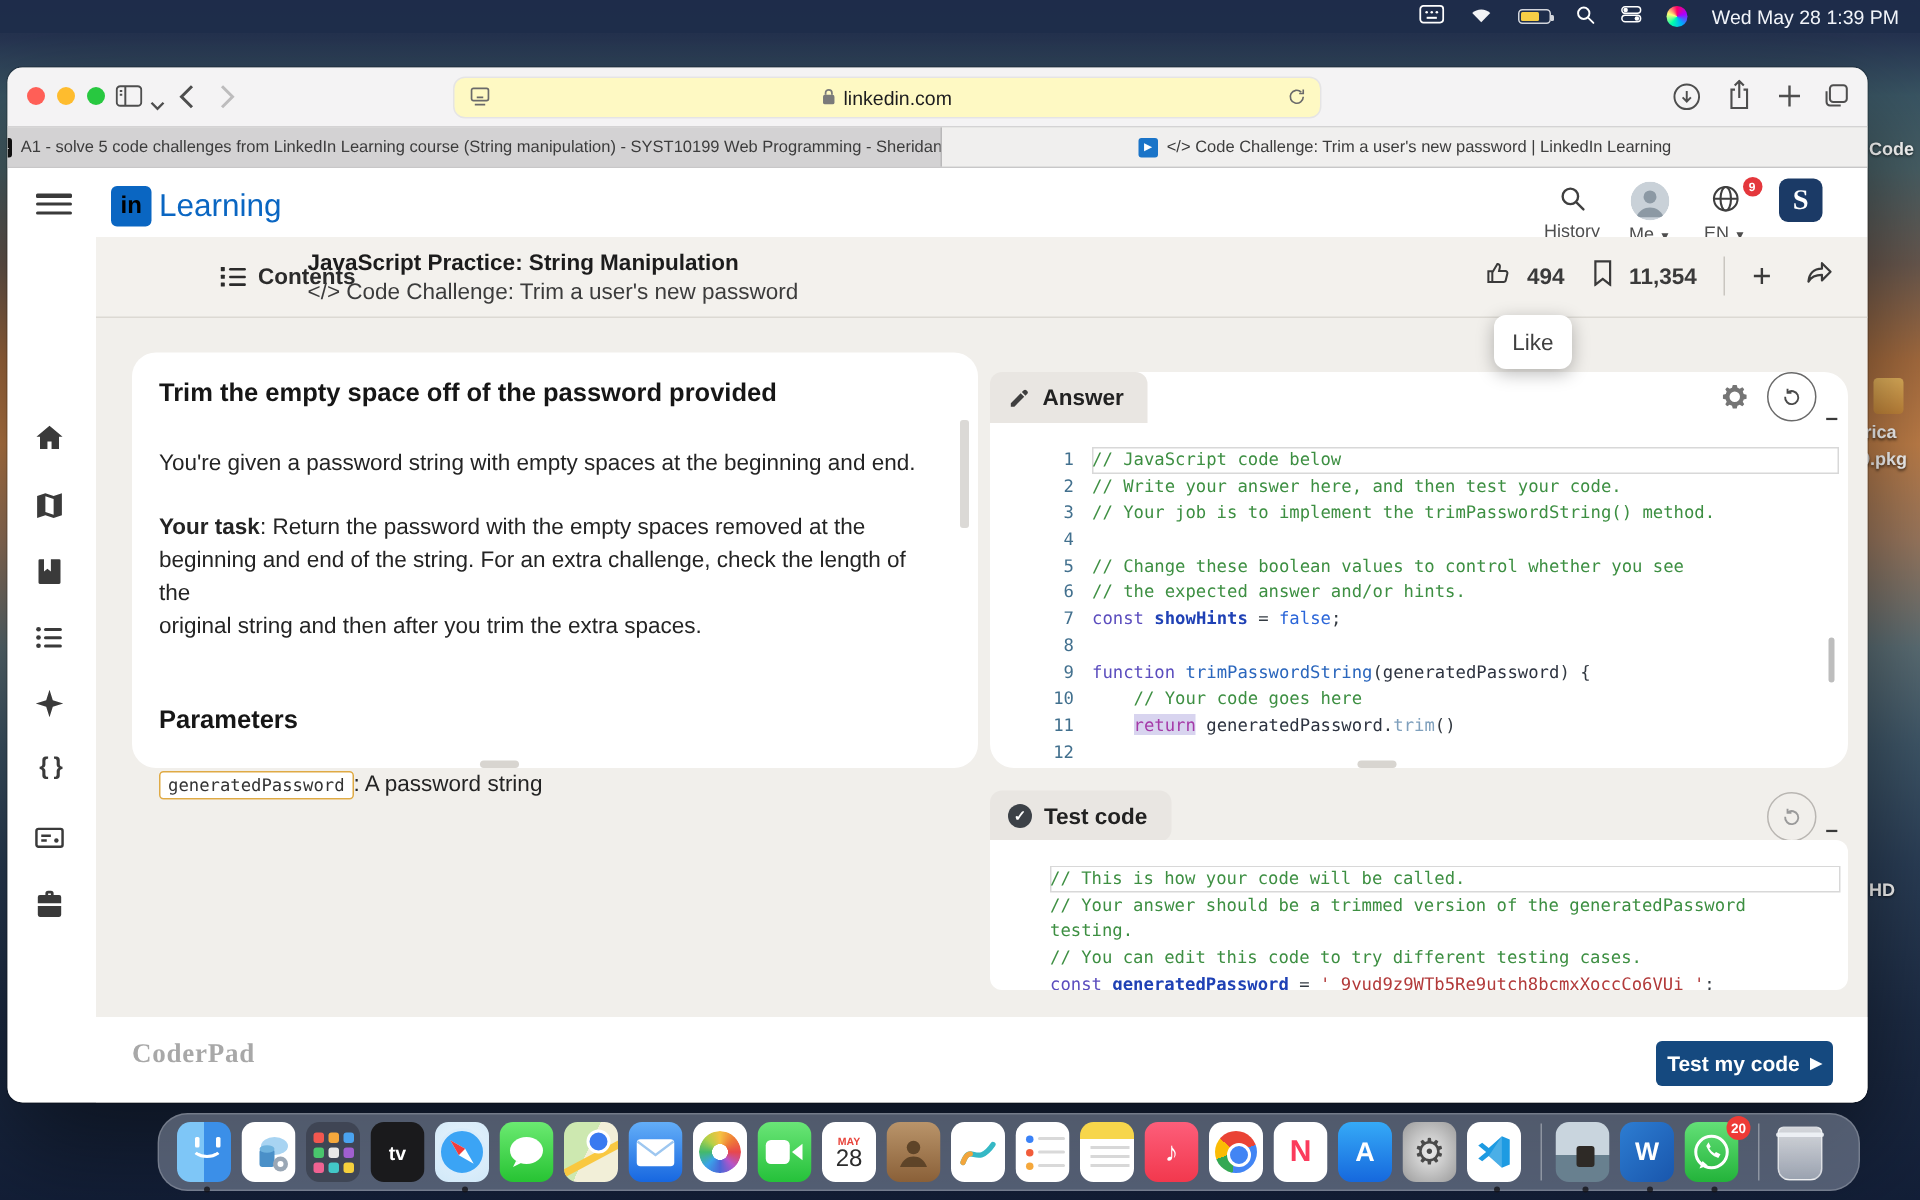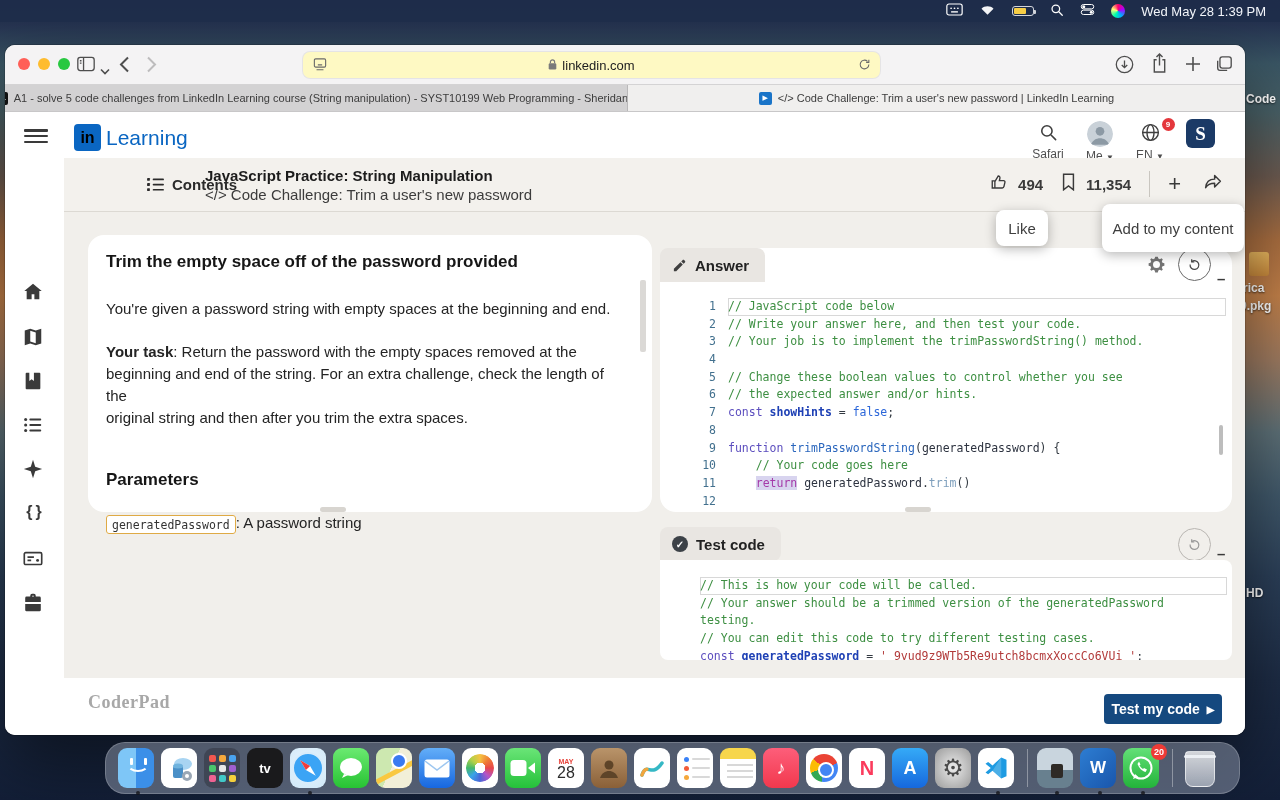--- a/index.html
+++ b/index.html
@@ -275,21 +275,21 @@
     </div>
   <div class="ll-logo">
     <span class="ll-in">in</span>
     <span class="ll-brand">Learning</span>
   </div>
   <div class="nav-item" style="left:1020px;top:78px;width:46px">
     <svg width="19" height="19" viewBox="0 0 24 24" fill="none" stroke="#3f3f3f" stroke-width="2">
         <circle cx="10" cy="10" r="6.5"></circle>
         <line x1="15.5" y1="15.5" x2="21" y2="21" stroke-linecap="round"></line>
       </svg>
-    <div class="nav-lab">Safari</div>
+    <div class="nav-lab">History</div>
   </div>
   <div class="nav-item" style="left:1072px;top:76px;width:46px">
     <span class="avatar"><svg width="26" height="26" viewBox="0 0 24 24">
           <circle cx="12" cy="12" r="12" fill="#c9d1d8"></circle>
           <circle cx="12" cy="9.5" r="4" fill="#8c99a4"></circle>
           <path d="M3.5 22c1.8-4.2 5-6 8.5-6s6.7 1.8 8.5 6z" fill="#8c99a4"></path>
         </svg></span>
     <div class="nav-lab"><span>Me</span> <span style="font-size:8px">▼</span></div>
   </div>
   <div class="nav-item" style="left:1122px;top:77px;width:46px">
@@ -467,21 +467,20 @@
 
   <div class="pad-footer">
     <div class="coderpad">CoderPad</div>
     <div class="testbtn">
         <span>Test my code</span>
         <span class="tri">▶</span>
       </div>
   </div>
 
   <div class="tip tip-like">Like</div>
-  <div class="tip tip-add">Add to my content</div>
 </div>
 
 <div class="dock" id="dock">
     <div class="dock-item">
       <div class="di">
         <div class="ic-finder">
           <span class="f-eye l"></span>
           <span class="f-eye r"></span>
           <span class="f-smile"></span>
         </div>

